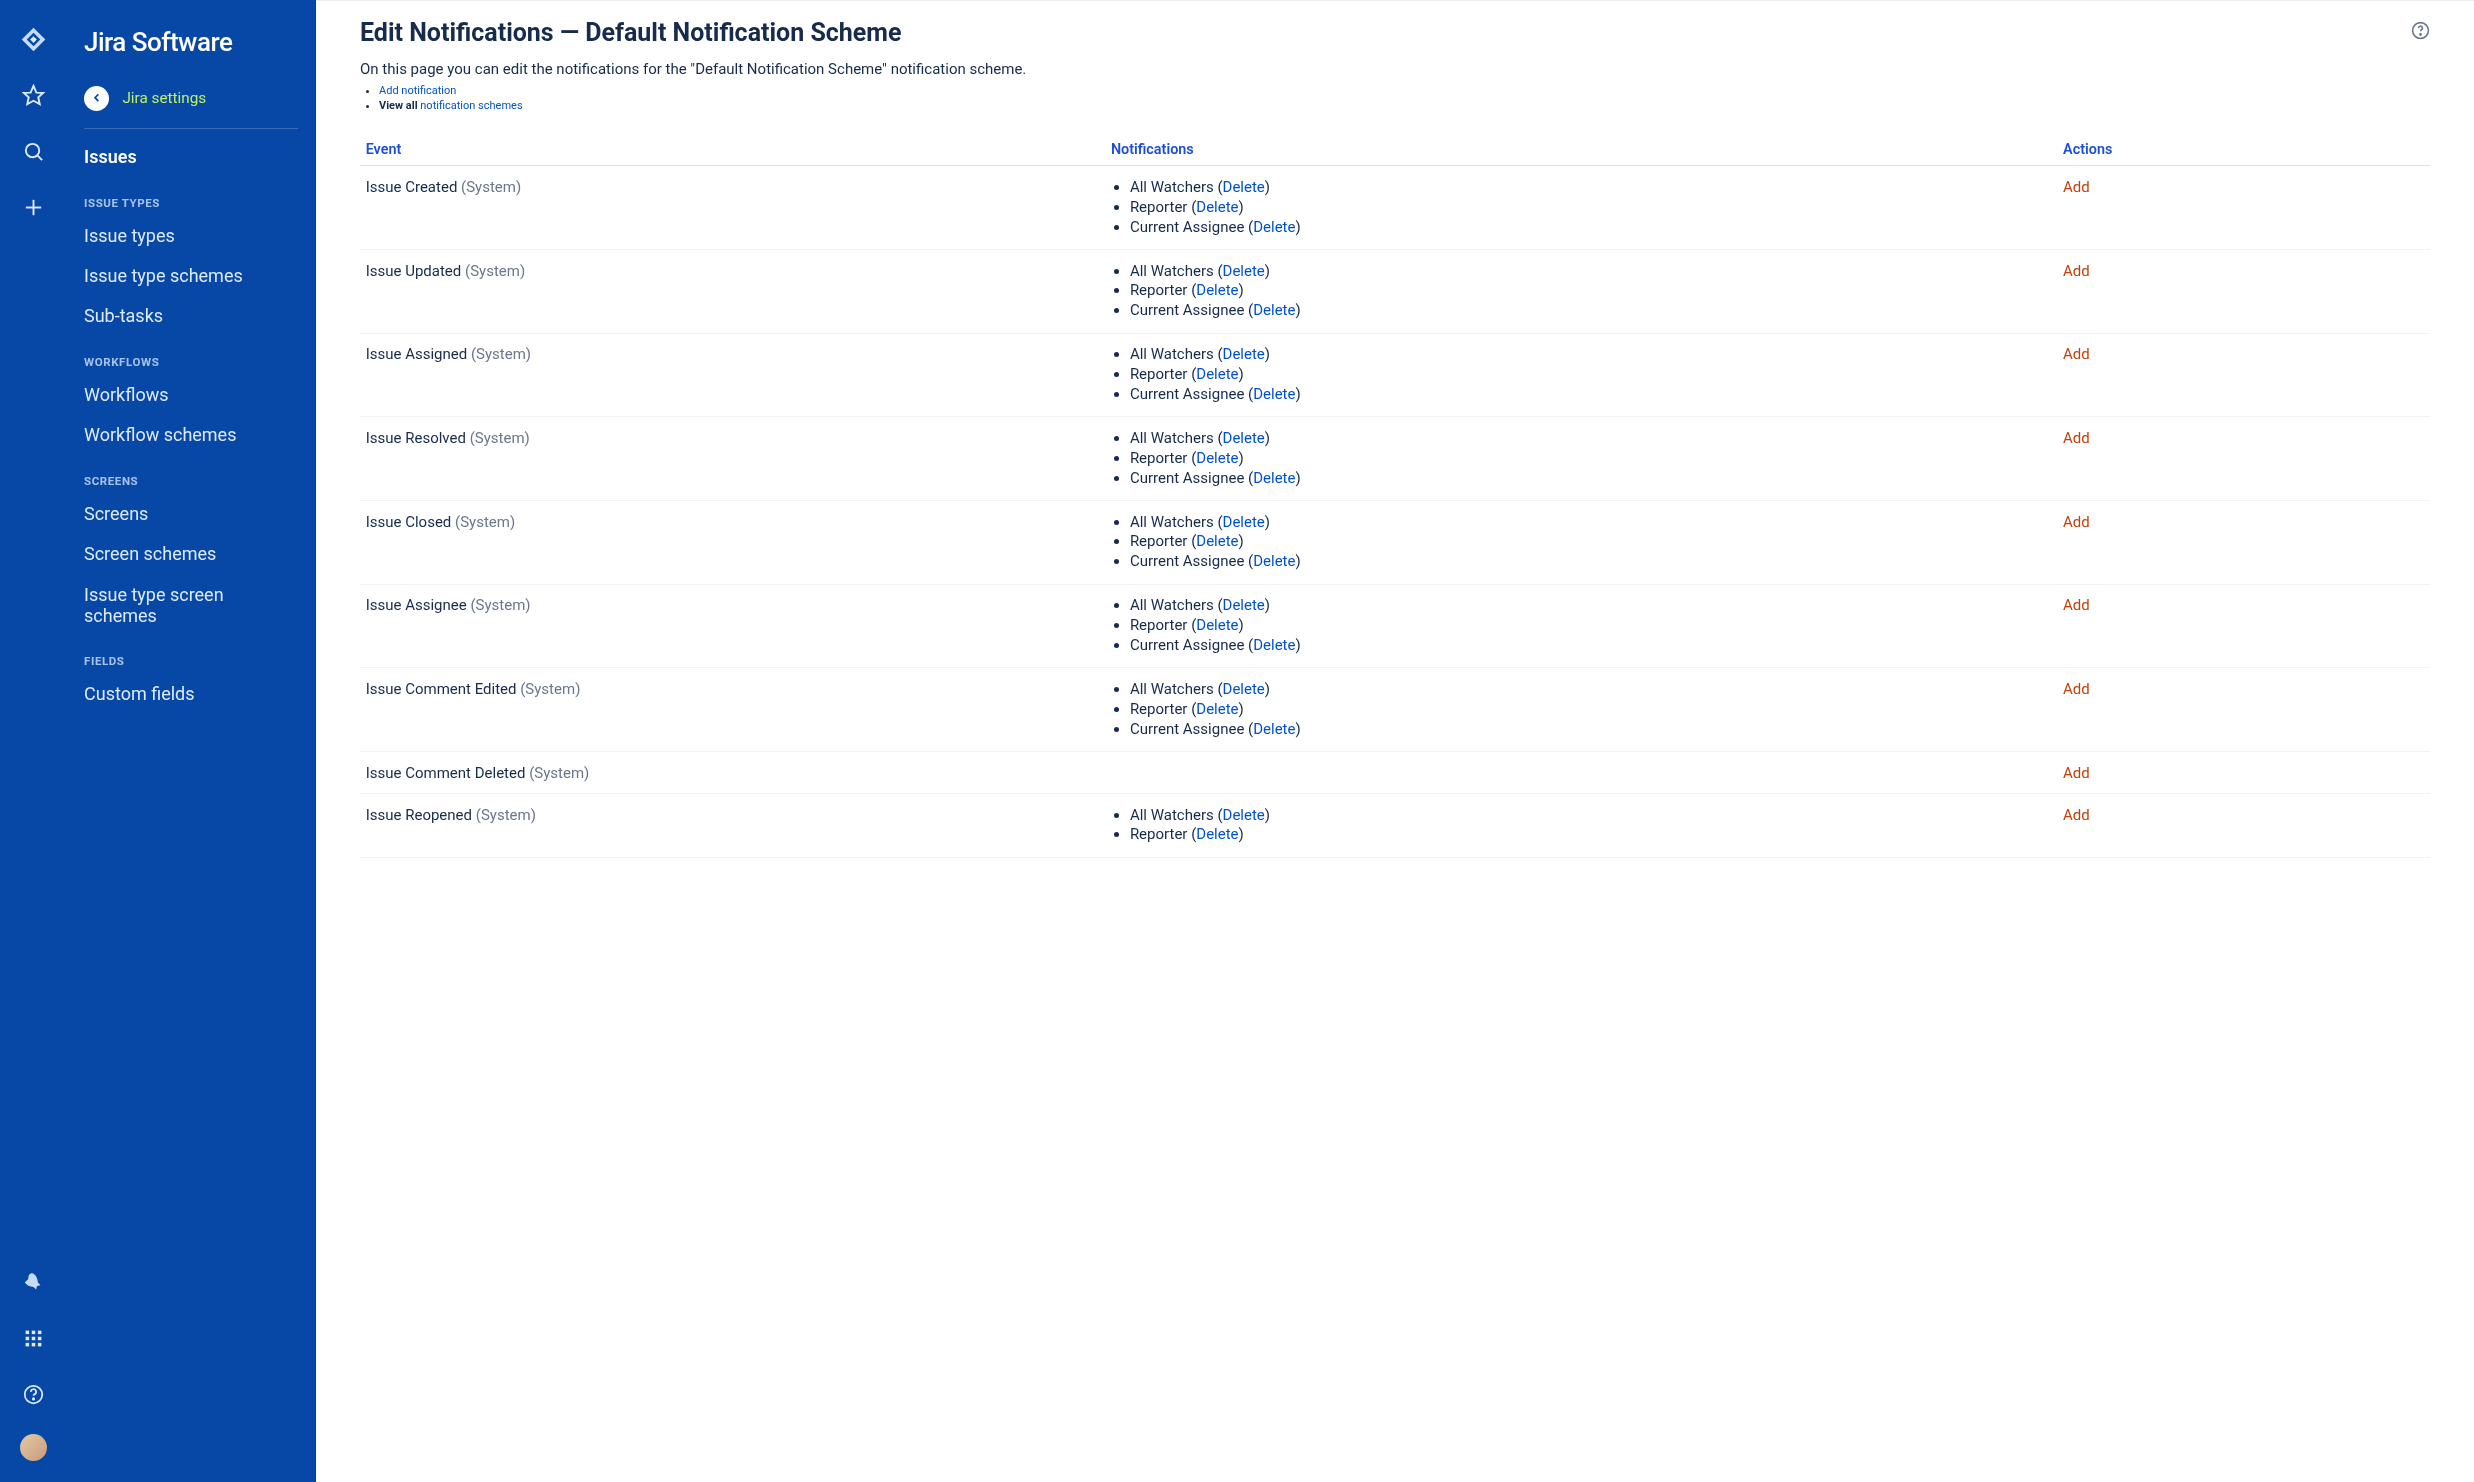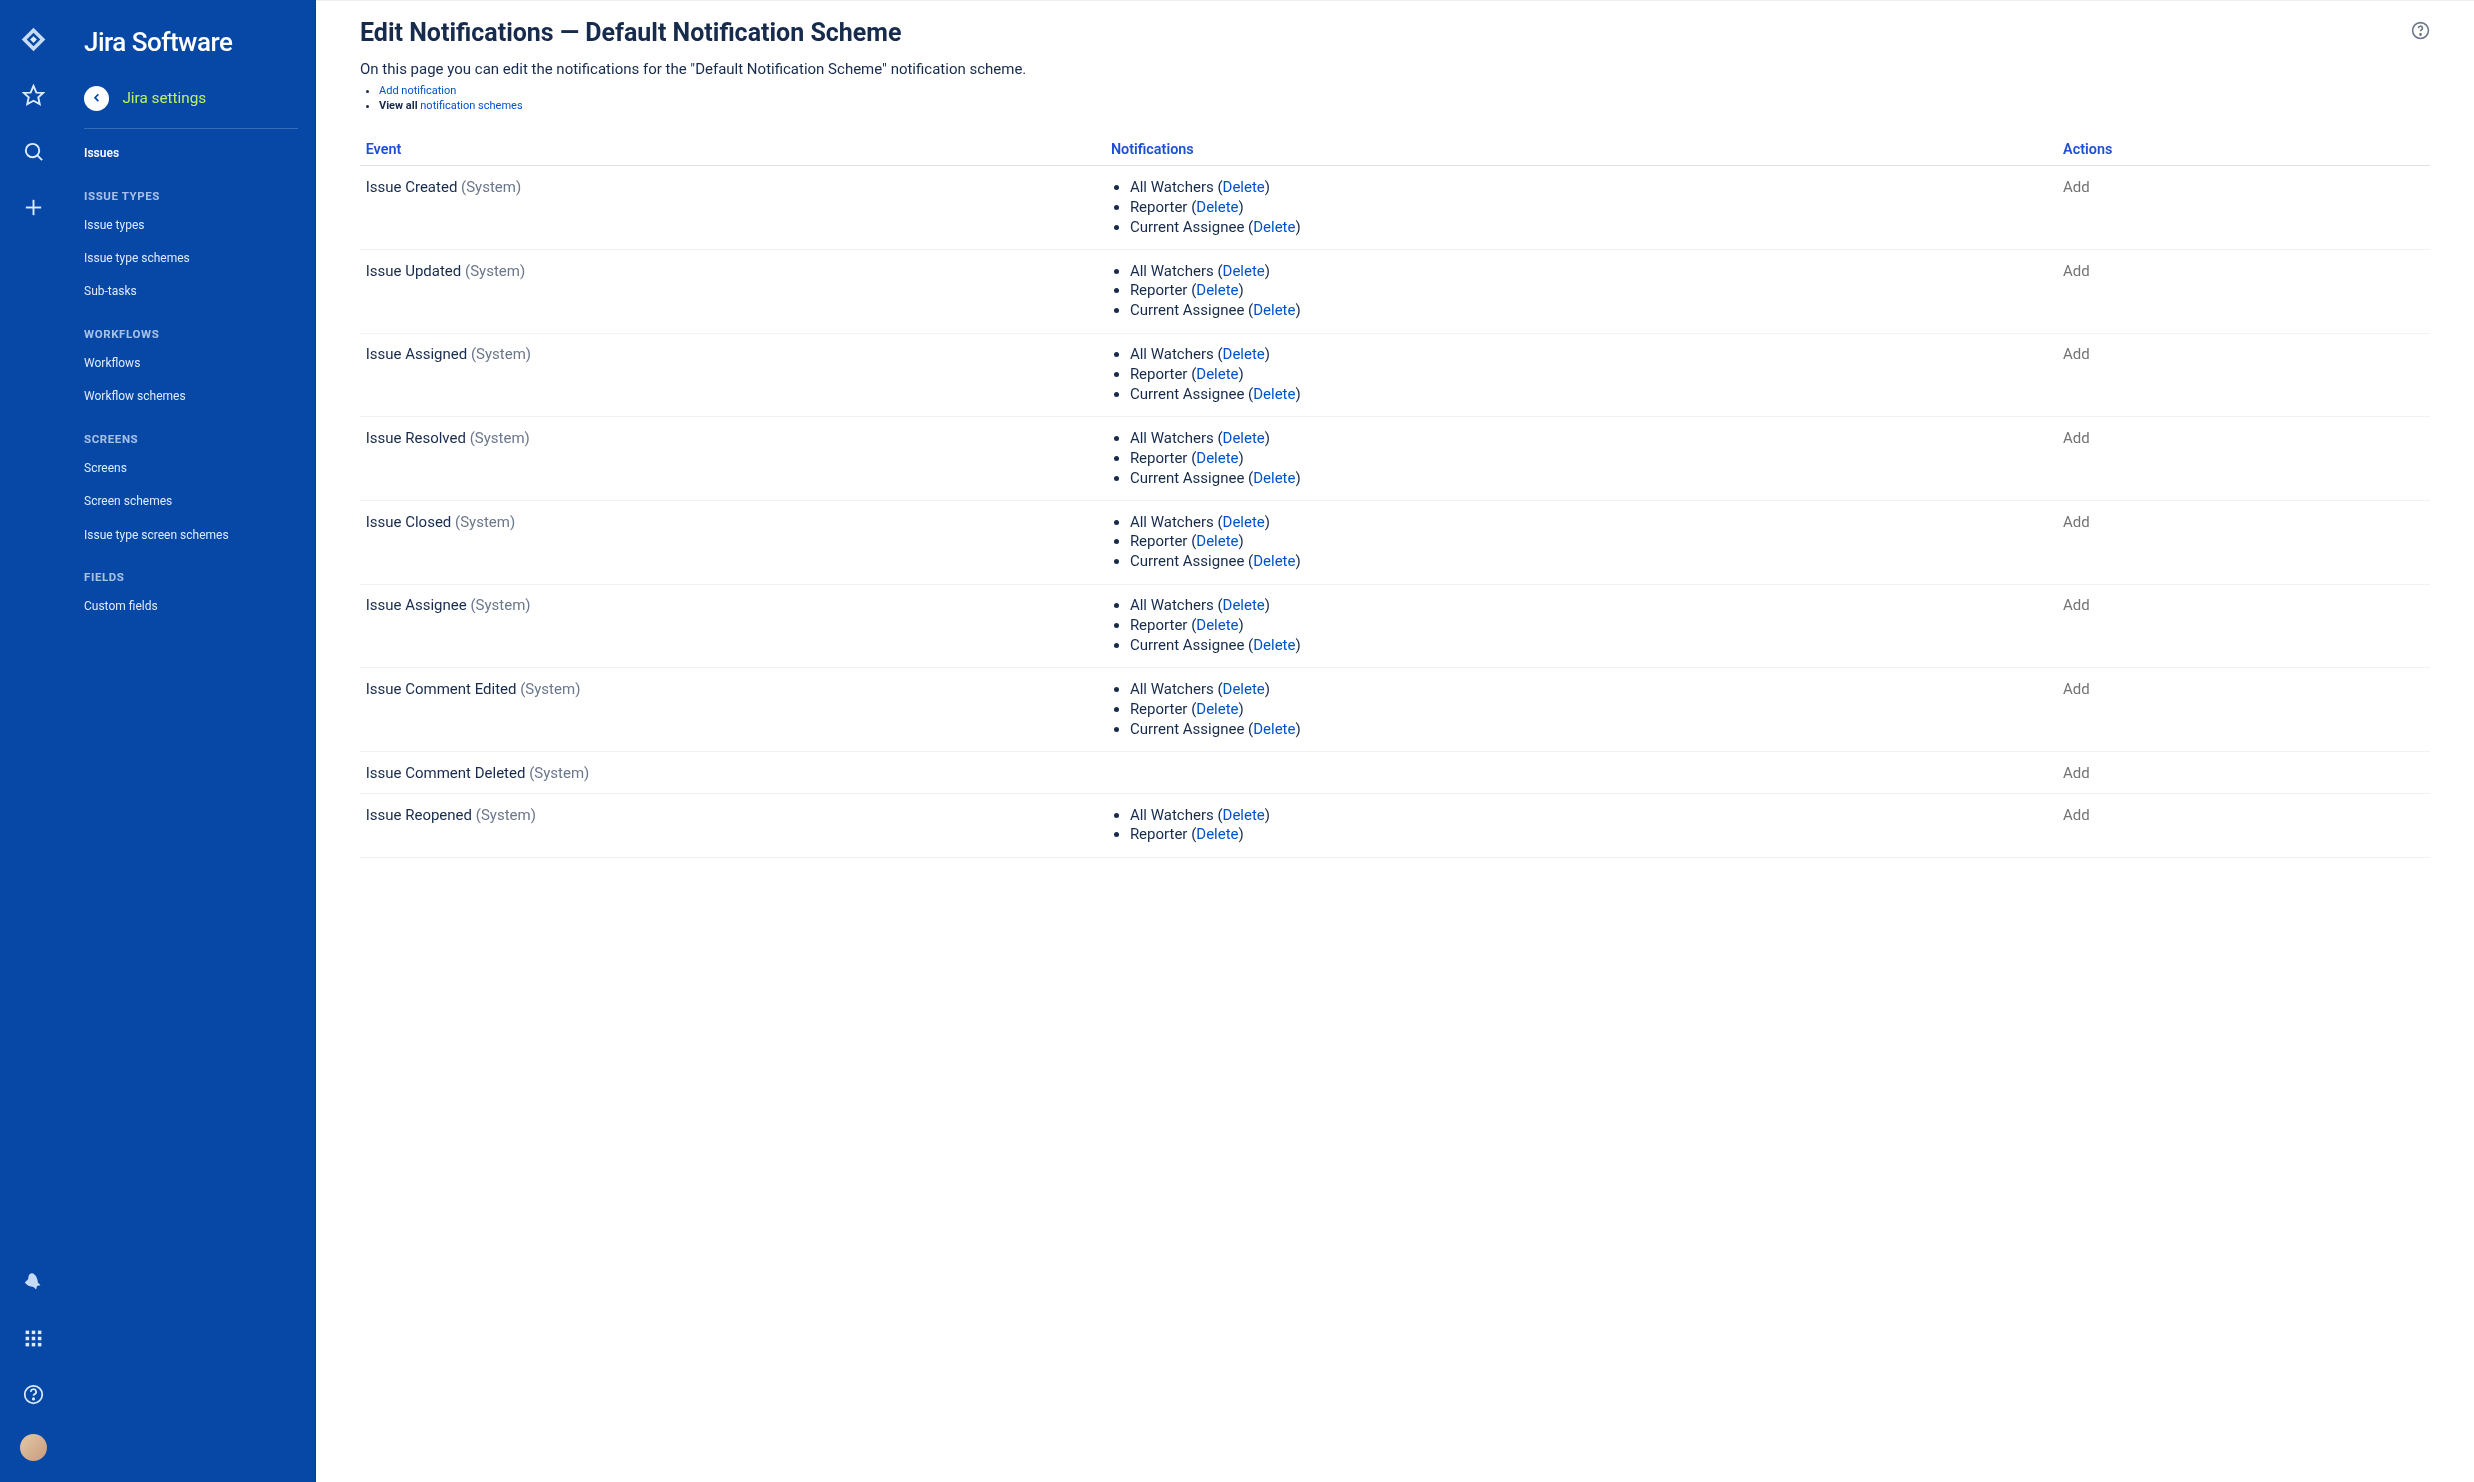--- a/index.html
+++ b/index.html
@@ -57,21 +57,21 @@
     font-size: 15.3px;
   }
   .back-circle {
     width:25px; height:25px; border-radius:50%;
     background:#fff; display:flex; align-items:center; justify-content:center;
     color:#0747A6; flex-shrink:0;
   }
   .sidebar hr { border: none; border-top:1px solid rgba(255,255,255,0.2); margin: 0 17px 7.7px 17px;}
   .sidebar .nav-item {
     padding: 9.6px 17px;
-    font-size: 12px;
+    font-size: 18px;
     color: #DEEBFF;
     cursor: pointer;
   }
   .sidebar .nav-item.strong { font-weight:600; color:#fff; }
   .sidebar .nav-header {
     padding: 19px 17px 5.7px 17px;
     font-size: 11.5px;
     font-weight: 700;
     letter-spacing: 0.6px;
     color: rgba(222,235,255,0.75);
@@ -113,21 +113,21 @@
   table.notif td {
     vertical-align: top;
     padding: 11.5px 5.7px;
     font-size:15px;
     border-bottom: 1px solid #f1f2f4;
   }
   .event-name {}
   .system-tag { color:#6B778C; }
   ul.recip { list-style: disc; padding-left: 19px; }
   ul.recip li { margin-bottom: 1.9px; }
-  .add-link { color:#737373; }
+  .add-link { color:#c2410c; }
   .col-event { width: 36%; }
   .col-notif { width: 46%; }
   .col-actions { width: 18%; }
 
 </style>
 </head>
 <body>
 
 <div class="rail">
   <div class="rail-icon">

